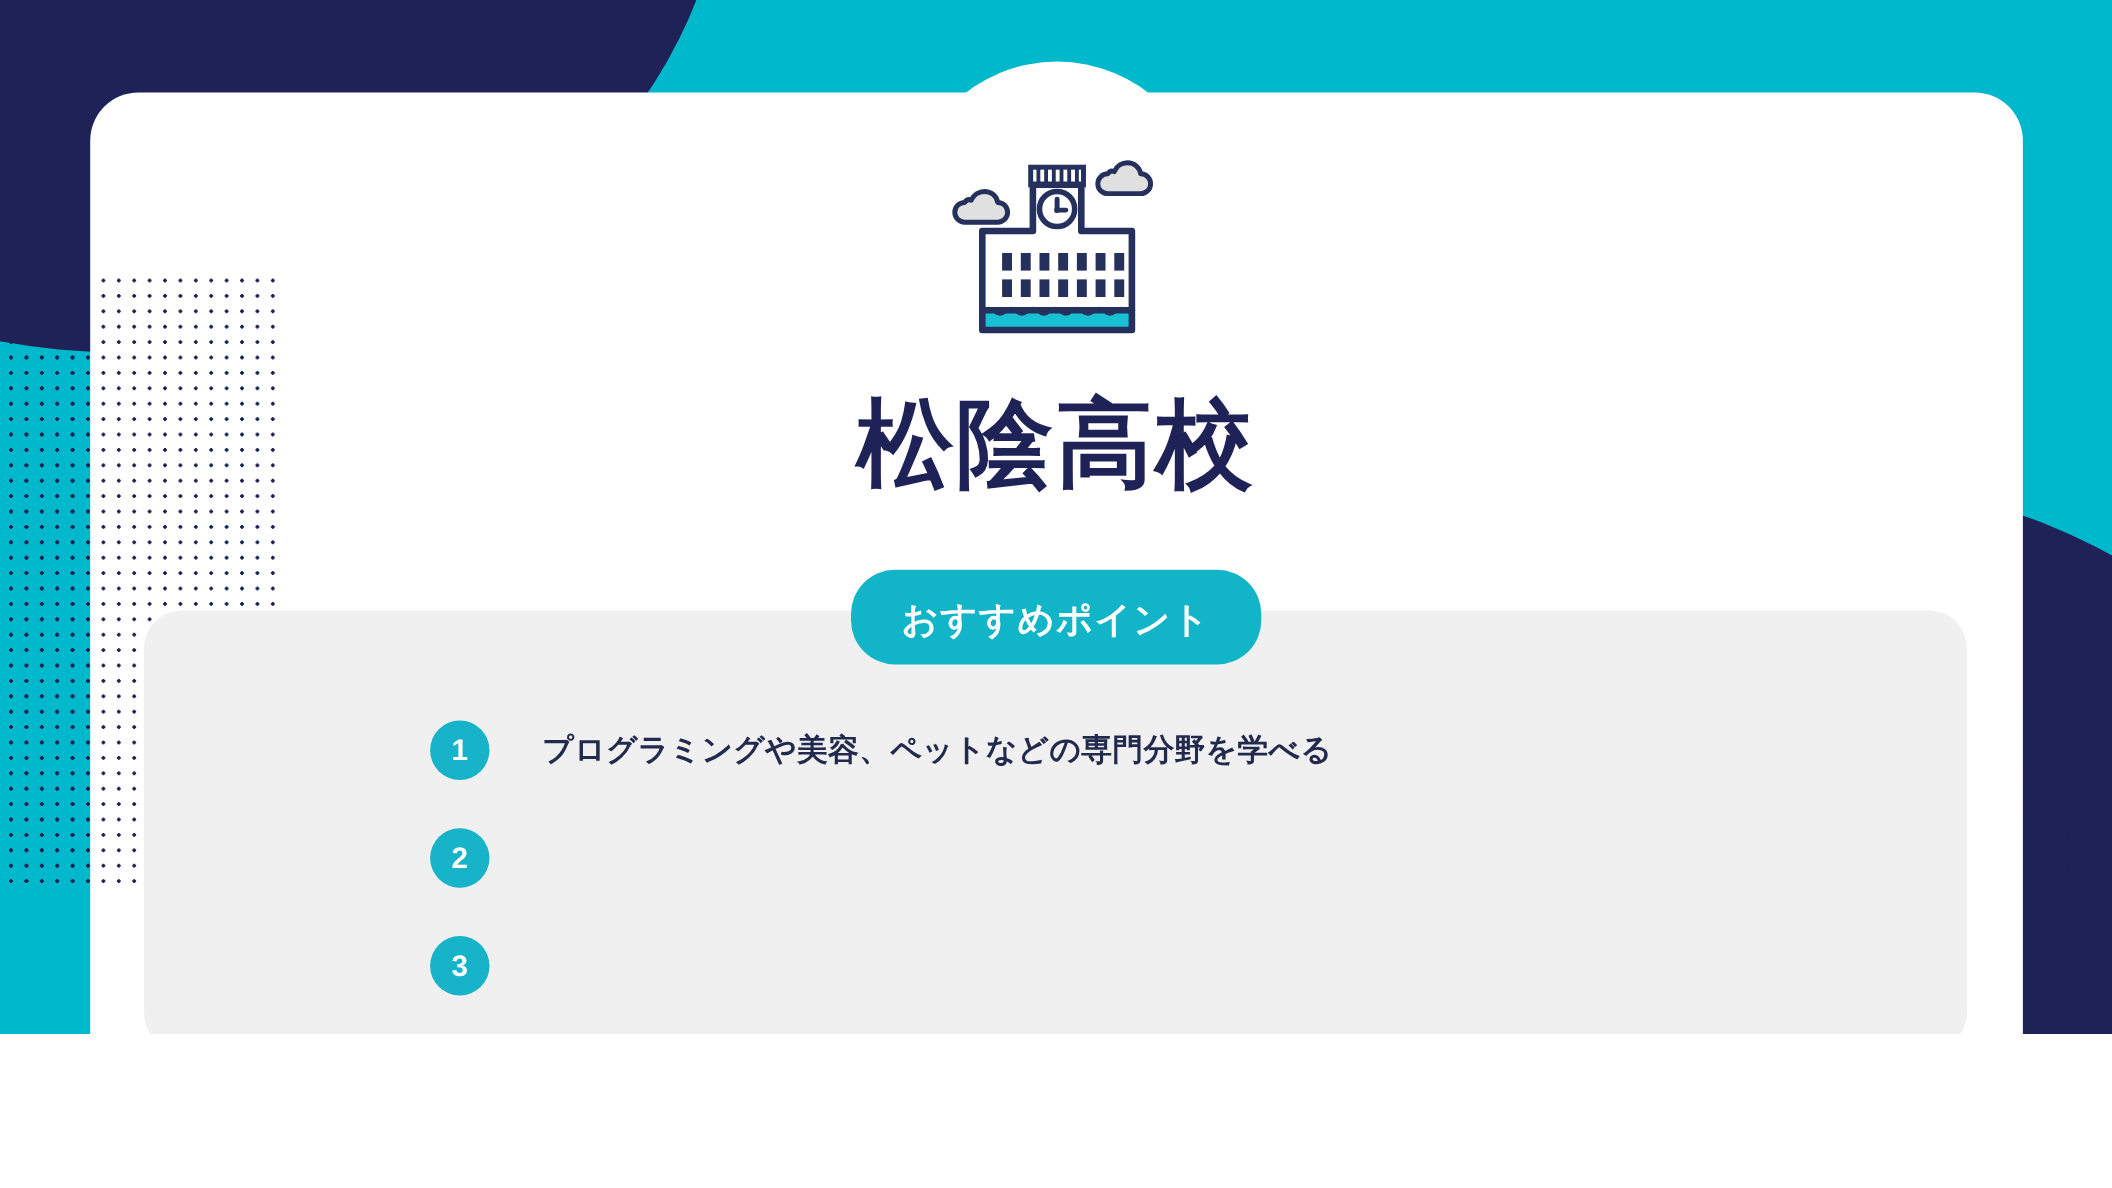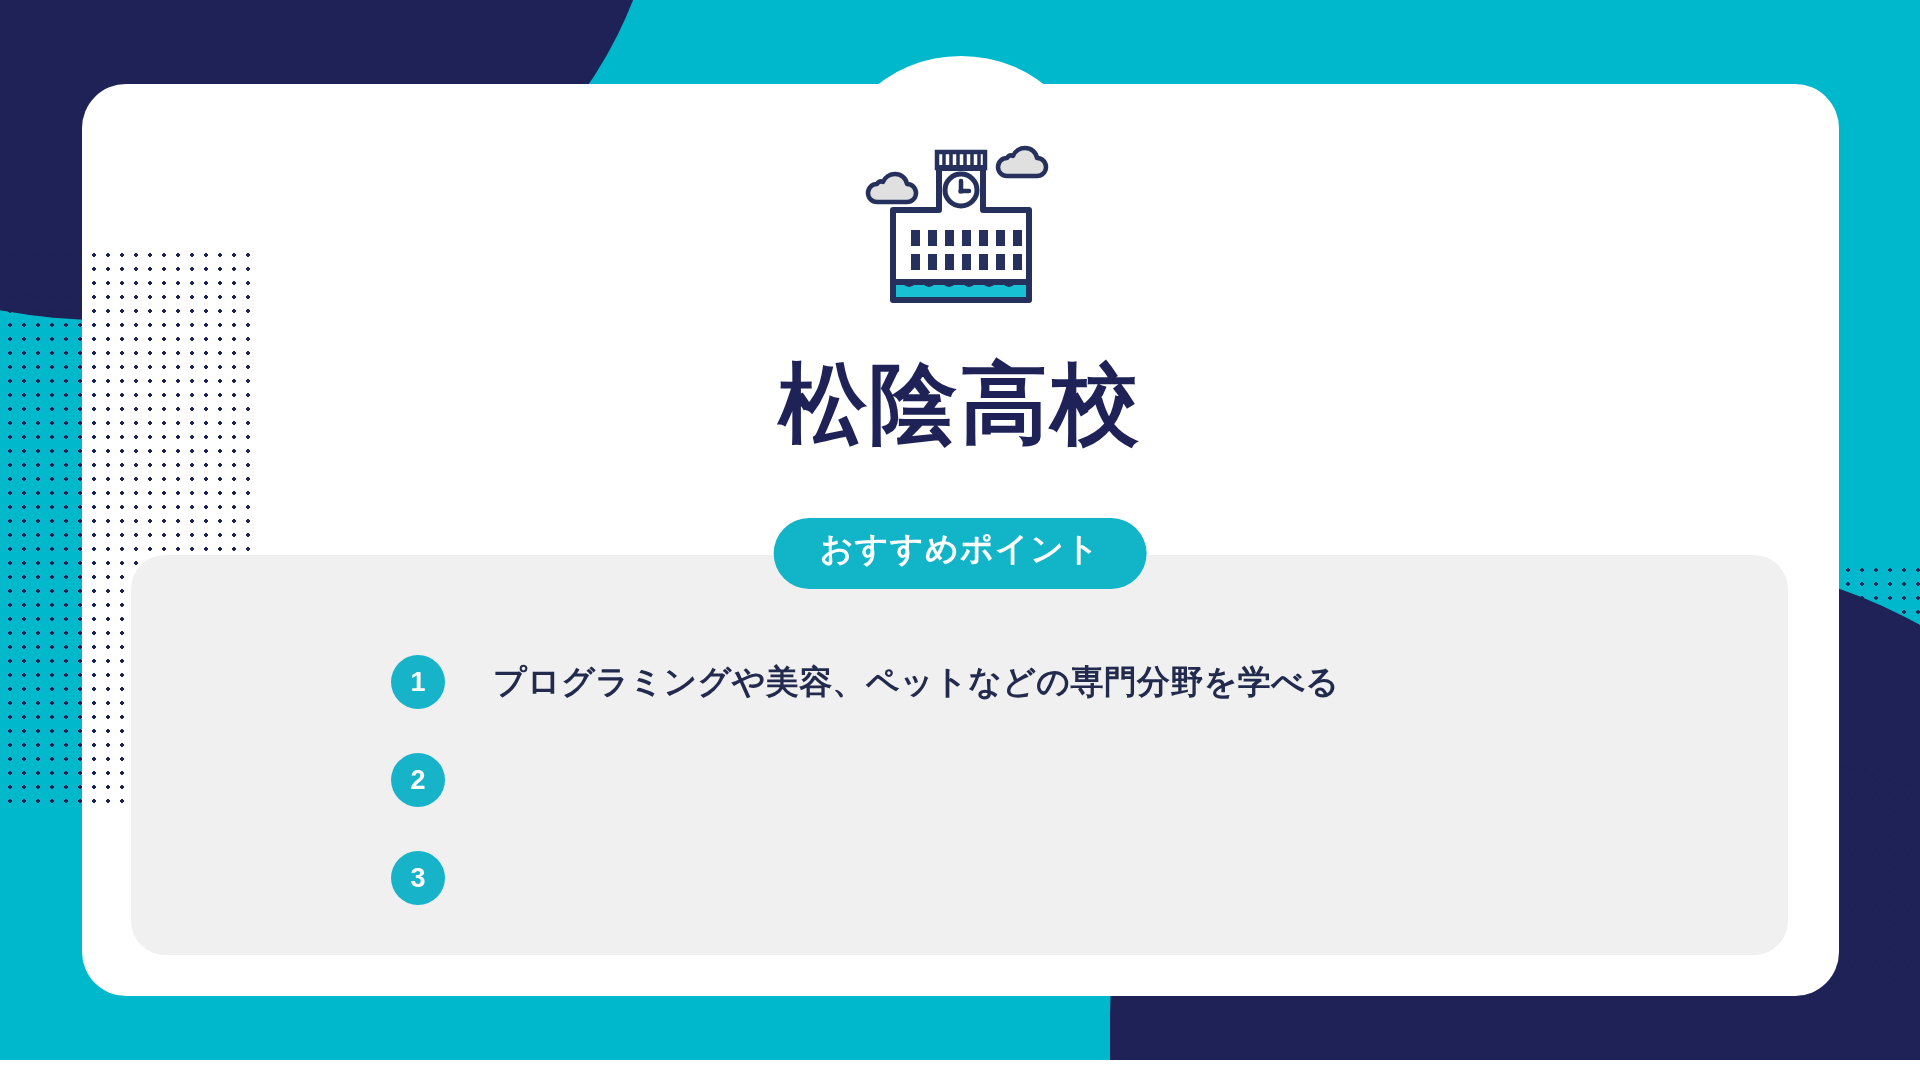--- a/index.html
+++ b/index.html
@@ -5,21 +5,21 @@
   * { margin:0; padding:0; box-sizing:border-box; }
 
   html,body{
     width:1920px; height:1080px; overflow:hidden;
     font-family:"Liberation Sans","DejaVu Sans",sans-serif;
   }
 
   
   #slide{
     position:relative;
-    width:1920px; height:1060px;
+    width:1920px; height:940px;
     background:#00b8cc;
     overflow:hidden;
   }
 
   
   .dots{
     position:absolute;
     background-image:radial-gradient(#1b2256 1.7px, transparent 1.8px);
     background-size:14px 14px;
     background-position:3px 3px;
@@ -115,21 +115,21 @@
   
   #points-badge{
     position:absolute;
     left:50%; top:518px;
     transform:translateX(-50%);
     background:#12b4c8;
     color:#ffffff;
     font-size:33px;
     font-weight:700;
     letter-spacing:.04em;
-    padding:9px 46px 17px;
+    padding:24px 46px 17px;
     border-radius:40px;
     white-space:nowrap;
     z-index:3;
     font-family:Liberation Serif, serif;
   }
 
   
   #points-panel{
     position:absolute;
     left:131px; top:555px;
@@ -156,21 +156,21 @@
     font-size:27px;
     font-weight:700;
     display:flex;
     align-items:center;
     justify-content:center;
     line-height:1;
   }
 
   .point-text{
     margin-left:48px;
-    font-size:33px;
+    font-size:28px;
     font-weight:700;
     color:#222a4e;
     letter-spacing:.01em;
     white-space:nowrap;
   }
 </style>
 </head>
 <body>
 
 <div id="slide">

